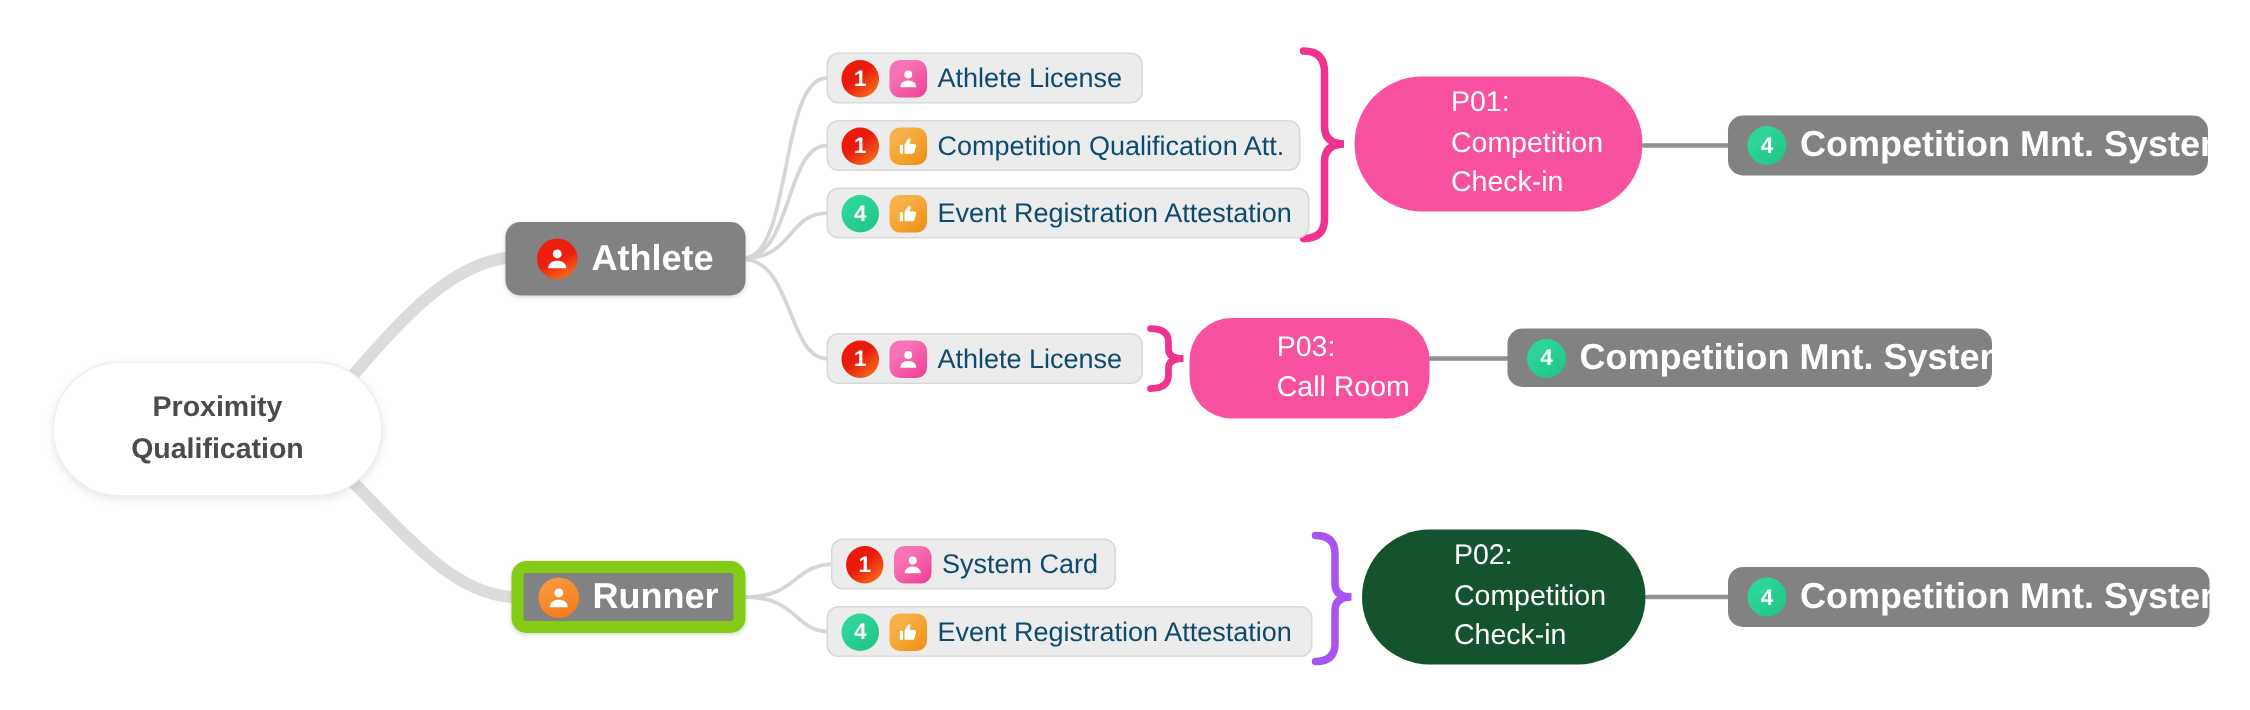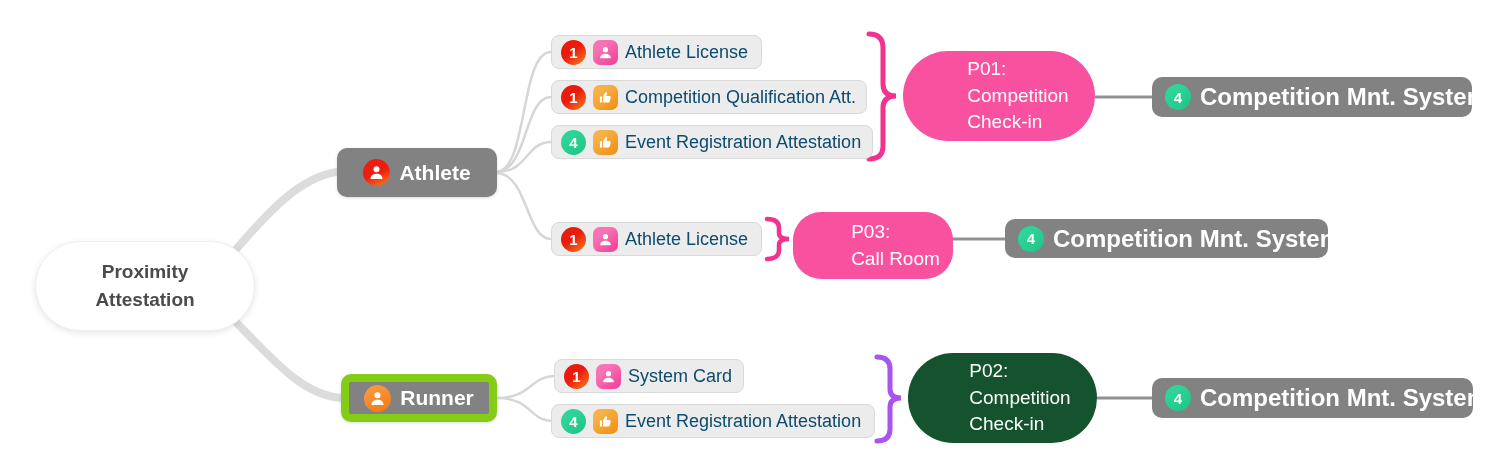--- a/index.html
+++ b/index.html
@@ -16,21 +16,21 @@
     border:1px solid #efefef;box-shadow:0 2px 6px rgba(0,0,0,.10);
     justify-content:center;text-align:center;
   }
   .root-label{font-size:19px;font-weight:bold;color:#4b4b4b;line-height:1.45;width:160px;}
 
   
   .topic{
     background:#828282;border-radius:10px;justify-content:center;gap:9px;
     box-shadow:0 1px 3px rgba(0,0,0,.15);
   }
-  .topic-label{font-size:21px;font-weight:bold;color:#ffffff;}
+  .topic-label{font-size:24px;font-weight:bold;color:#ffffff;}
   .athlete{left:337px;top:148px;width:160px;height:49px;}
   .runner{left:341px;top:374px;width:156px;height:48px;border:8px solid #84cc16;}
 
   .avatar{width:27px;height:27px;border-radius:50%;display:flex;align-items:center;justify-content:center;flex:0 0 auto;}
   .avatar.red{background:linear-gradient(155deg,#ed1e10 52%,#f98316);}
   .avatar.orange{background:linear-gradient(155deg,#f9953a 25%,#f47612);}
 
   
   .item{
     background:#ececec;border:1.5px solid #d9d9d9;border-radius:8px;
@@ -90,21 +90,21 @@
       <path d="M 953,239 L 1006,239"></path>
       <path d="M 1098,398 L 1153,398"></path>
     </g>
 
     <path d="M 869,34 Q 883,34 883,48 L 883,84 Q 883,96 896,96 Q 883,96 883,108 L 883,146 Q 883,159 869,159" fill="none" stroke-width="5" stroke-linecap="round" style="stroke: rgb(240, 51, 143);"></path>
     <path d="M 767,219 Q 779,219 779,228 L 779,233 Q 779,239 789,239 Q 779,239 779,245 L 779,250 Q 779,259 767,259" fill="none" stroke-width="4.5" stroke-linecap="round" style="stroke: rgb(240, 51, 143);"></path>
     <path d="M 877,357 Q 890,357 890,369 L 890,389 Q 890,398 901,398 Q 890,398 890,407 L 890,429 Q 890,441 877,441" fill="none" stroke-width="5" stroke-linecap="round" style="stroke: rgb(168, 85, 240);"></path>
   </svg>
 
   <div class="node root">
-    <span class="root-label">Proximity Attestation</span>
+    <span class="root-label">Proximity Qualification</span>
   </div>
 
   <div class="node topic athlete">
     <span class="avatar red">
       <svg viewBox="0 0 24 24" width="17" height="17">
           <circle cx="12" cy="7.5" r="4.2" fill="#fff"></circle>
           <path d="M3.5 21c0-4.7 3.8-7.2 8.5-7.2s8.5 2.5 8.5 7.2z" fill="#fff"></path>
         </svg>
     </span>
     <span class="topic-label">Athlete</span>

